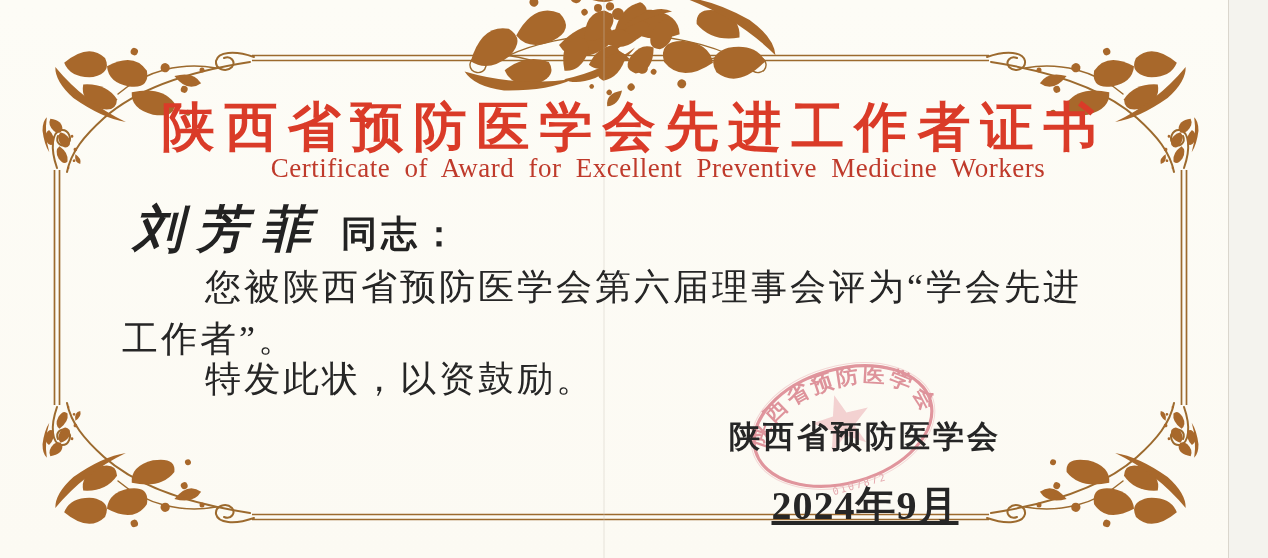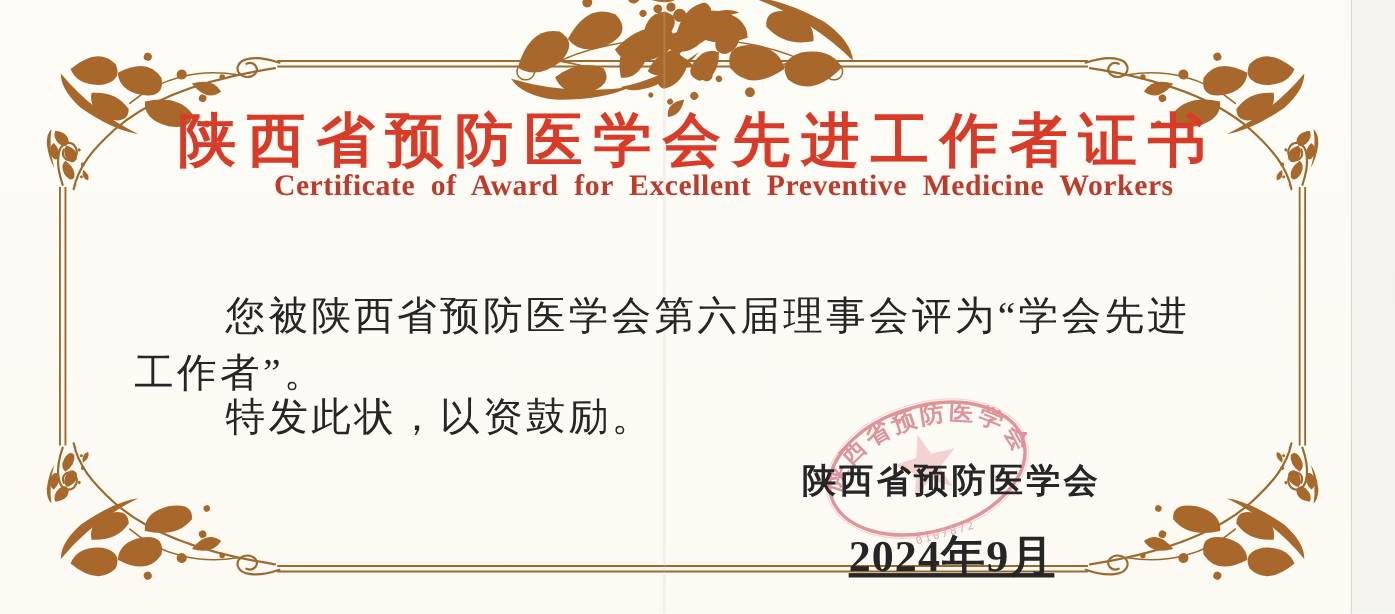--- a/index.html
+++ b/index.html
@@ -20,21 +20,21 @@
   .sealserial{font-size:10px;fill:#e09aa2;letter-spacing:2px;
     font-family:"DejaVu Sans Mono",monospace;}
   .txt{position:absolute;z-index:2;color:#262626;}
   .title{
     left:0;right:0;top:92px;text-align:center;
     font-size:53px;font-weight:bold;color:#da3b28;letter-spacing:10px;
     white-space:nowrap;
   }
   .subtitle{
     left:0;right:0;top:153px;text-align:center;
-    font-size:27px;font-weight:bold;color:#bf3a2b;
+    font-size:27px;font-weight:normal;color:#bf3a2b;
     letter-spacing:0.5px;word-spacing:7px;white-space:nowrap;padding-left:48px;
   }
   .name-row{left:133px;top:196px;display:flex;align-items:baseline;gap:16px;}
   .recipient-name{
     font-size:50px;font-weight:bold;font-style:italic;
     letter-spacing:14px;color:#222;white-space:nowrap;
   }
   .salutation{font-size:36px;font-weight:600;letter-spacing:4px;color:#222;white-space:nowrap;}
   .bodyline{font-size:36px;font-weight:400;letter-spacing:3px;white-space:nowrap;}
   .b1{left:205px;top:263px;}
@@ -121,20 +121,24 @@
     </g>
   </svg>
 
   <div class="crease"></div>
   <div class="scan-band"></div>
 
   <div class="txt title">陕西省预防医学会先进工作者证书</div>
 
   <div class="txt subtitle">Certificate of Award for Excellent Preventive Medicine Workers</div>
 
+  <div class="txt name-row">
+    <span class="recipient-name">刘芳菲</span>
+    <span class="salutation">同志：</span>
+  </div>
 
   <div class="txt bodyline b1">您被陕西省预防医学会第六届理事会评为“学会先进</div>
   <div class="txt bodyline b3">特发此状，以资鼓励。</div>
   <div class="txt bodyline b2">工作者”。</div>
 
   <div class="txt sig-block">
     <div class="issuer">陕西省预防医学会</div>
     <div class="cert-date">2024年9月</div>
   </div>
 

